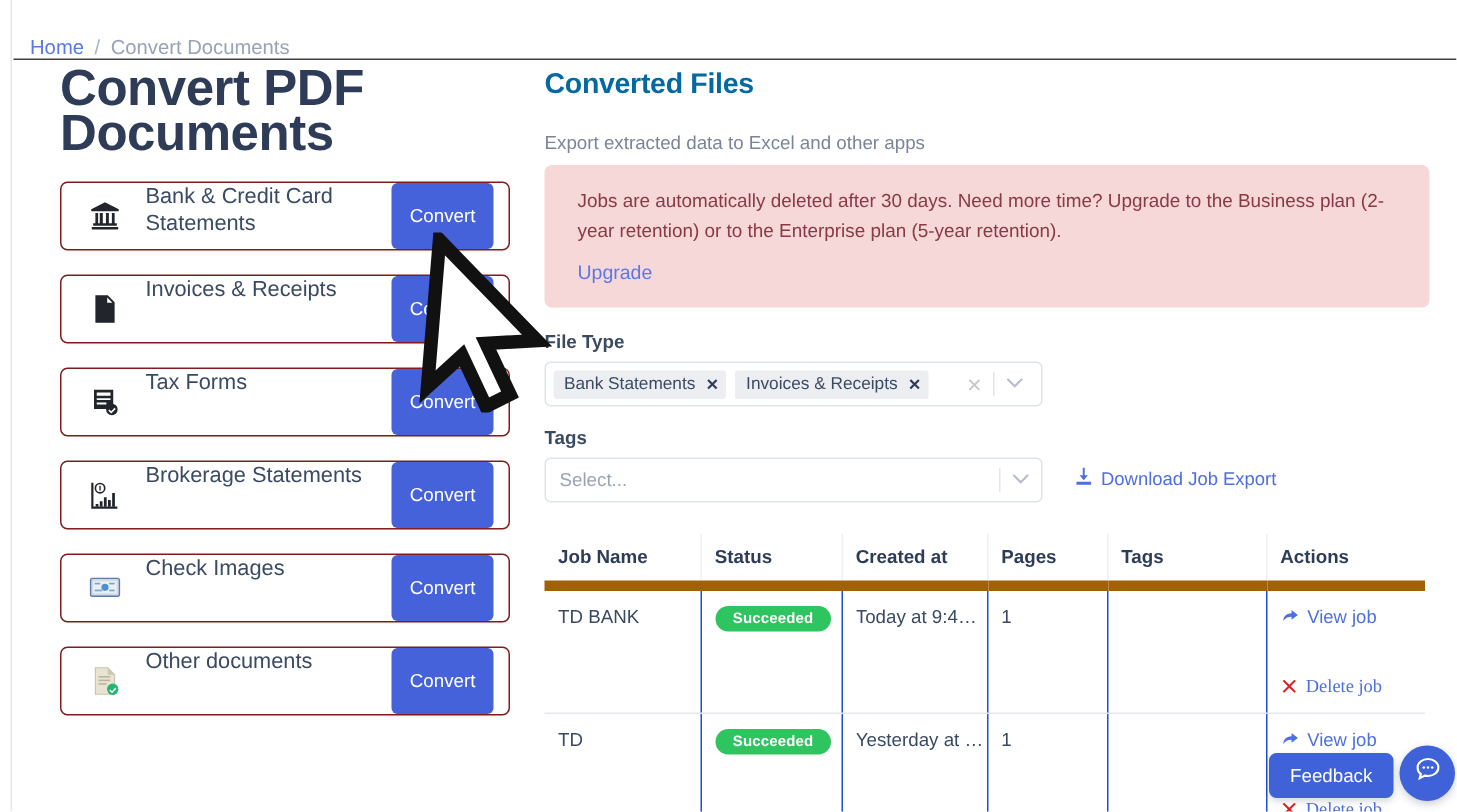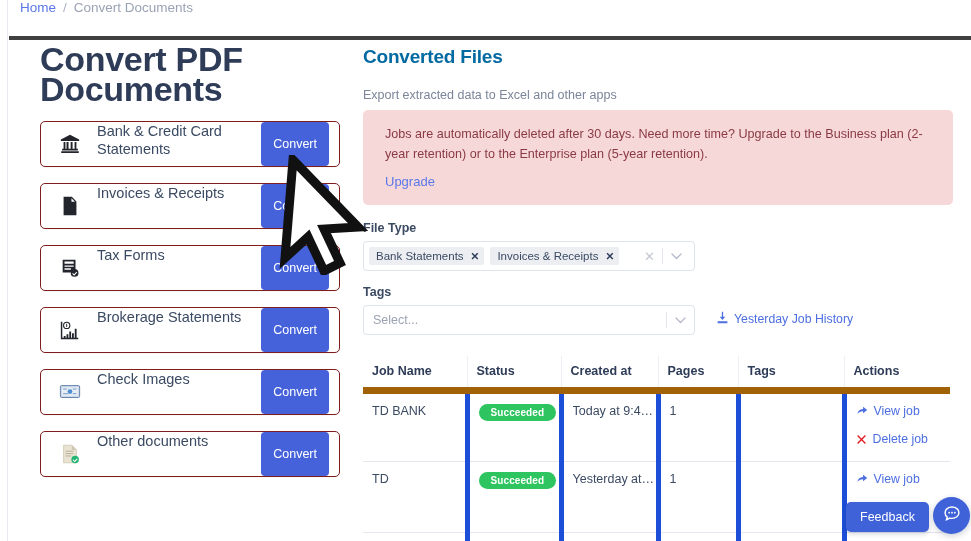--- a/index.html
+++ b/index.html
@@ -14,22 +14,22 @@
 
   
   .rail {
     position: absolute; left: 0; top: 0; width: 8px; height: 541px;
     background: #ffffff; border-right: 1px solid #e6e9ef;
   }
 
   
   .topbar {
     position: absolute; left: 9px; top: 0; width: 962px; height: 40px;
-    background: #ffffff; border-bottom: 4px solid #404040;
-    display: flex; align-items: flex-start; padding-left: 11px;
+    background: #ffffff; border-bottom: 1px solid #404040;
+    display: flex; align-items: flex-end; padding-left: 11px;
   }
   .crumb-link { font-size: 13.5px; color: #5a78e8; cursor: pointer; }
   .crumb-sep  { font-size: 13.5px; color: #aab3c4; margin: 0 7px; }
   .crumb-cur  { font-size: 13.5px; color: #9aa3b5; }
 
   
   .left-col { position: absolute; left: 40px; top: 44px; width: 300px; }
   .page-title {
     font-size: 34px; font-weight: bold; color: #2e3c58;
     line-height: 30px; letter-spacing: -0.3px; width: 230px;
@@ -99,30 +99,30 @@
   
   .tbl { margin-top: 21px; width: 587px; border-collapse: collapse; table-layout: fixed; }
   .tbl th {
     text-align: left; font-size: 12.5px; font-weight: bold; color: #2e3c58;
     padding: 8px 0 9px 9px; border-bottom: 7px solid #a16207;
     border-right: 1px solid #edeff4; background: #fff;
   }
   .tbl td {
     font-size: 12.5px; color: #3b4a63; vertical-align: top;
     padding: 10px 0 10px 9px; border-bottom: 1px solid #e4e7ee;
-    border-right: 5px solid #1d4ed8; height: 71px; overflow: hidden;
+    border-right: 1px solid #1d4ed8; height: 71px; overflow: hidden;
   }
   .tbl th:last-child, .tbl td:last-child { border-right: none; }
   .badge {
     display: inline-block; background: #2ec45f; color: #fff; border-radius: 9px;
     font-size: 10px; font-weight: bold; padding: 3px 12px; letter-spacing: 0.1px;
   }
   .cell-ellip { white-space: nowrap; overflow: hidden; text-overflow: ellipsis; display:block; }
   .act { display: flex; align-items: center; font-size: 12.3px; color: #4d6fe0; cursor: pointer; }
-  .act + .act { margin-top: 14px; }
+  .act + .act { margin-top: 32px; font-family: Liberation Serif, serif; }
   .act .gl { margin-right: 6px; display: inline-flex; }
 
   
   .feedback-btn {
     position: absolute; left: 846px; top: 502px; background: #3f62d9; color: #fff;
     border-radius: 5px; font-size: 12.5px; padding: 8px 14px; cursor: pointer;
     box-shadow: 0 2px 5px rgba(20,30,60,0.18); white-space: nowrap;
   }
   .chat-bubble {
     position: absolute; left: 933px; top: 497px; width: 37px; height: 37px;
@@ -274,21 +274,21 @@
               </svg>
           </span>
         </div>
       </div>
       <div class="dl-link">
         <span>
           <svg width="13" height="13" viewBox="0 0 16 16">
               <path fill="#4d6fe0" d="M7.2 1h1.6v6.2h2.6L8 11.2 4.6 7.2h2.6V1zM2 12.6h12V15H2v-2.4z"></path>
             </svg>
         </span>
-        <span>Yesterday Job History</span>
+        <span>Download Job Export</span>
       </div>
     </div>
 
     <table class="tbl">
       <colgroup>
         <col style="width:104px">
           <col style="width:94px">
           <col style="width:97px">
         <col style="width:80px">
           <col style="width:106px">

